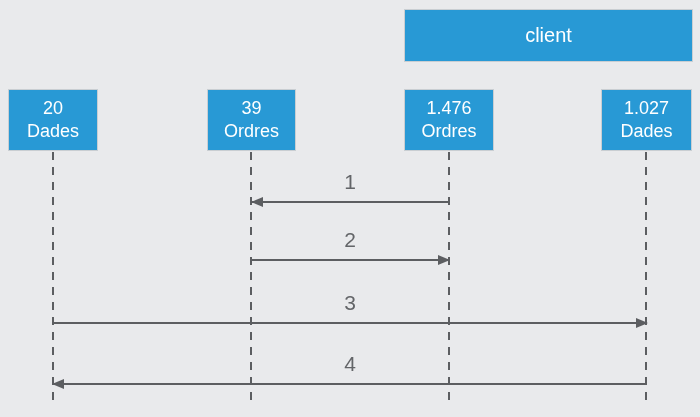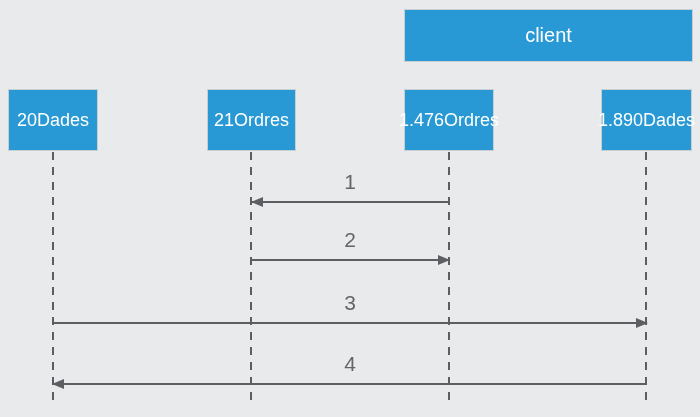--- a/index.html
+++ b/index.html
@@ -30,21 +30,21 @@
     font-size:20px;
     display:flex;align-items:center;justify-content:center;
   }
   .port-box{
     position:absolute;top:89px;height:62px;
     background:var(--box-fill);
     border:1px solid var(--box-border);
     box-sizing:border-box;
     color:var(--box-text);
     font-size:18px;line-height:23px;
-    display:flex;flex-direction:row;align-items:center;justify-content:center;
+    display:flex;flex-direction:column;align-items:center;justify-content:center;
     text-align:center;
   }
   .lifeline{
     position:absolute;top:152px;height:253px;width:2px;
     background:repeating-linear-gradient(to bottom,var(--line) 0 8px,transparent 8px 15px);
   }
   .msg-line{
     position:absolute;height:2px;
     background:var(--line);
   }
@@ -75,29 +75,29 @@
 
   <div class="actor-header" style="left:404px;width:289px;">
     <span>client</span>
   </div>
 
   <div class="port-box" style="left:8px;width:90px;">
     <span>20</span>
     <span>Dades</span>
   </div>
   <div class="port-box" style="left:207px;width:89px;">
-    <span>21</span>
+    <span>39</span>
     <span>Ordres</span>
   </div>
   <div class="port-box" style="left:404px;width:90px;">
     <span>1.476</span>
     <span>Ordres</span>
   </div>
   <div class="port-box" style="left:601px;width:91px;">
-    <span>1.890</span>
+    <span>1.027</span>
     <span>Dades</span>
   </div>
 
   <div class="lifeline" style="left:52px;"></div>
   <div class="lifeline" style="left:250px;"></div>
   <div class="lifeline" style="left:448px;"></div>
   <div class="lifeline" style="left:645px;"></div>
 
   <div class="msg-label" style="left:330px;top:170px;">1</div>
   <div class="msg-line" style="left:252px;top:201px;width:197px;">

